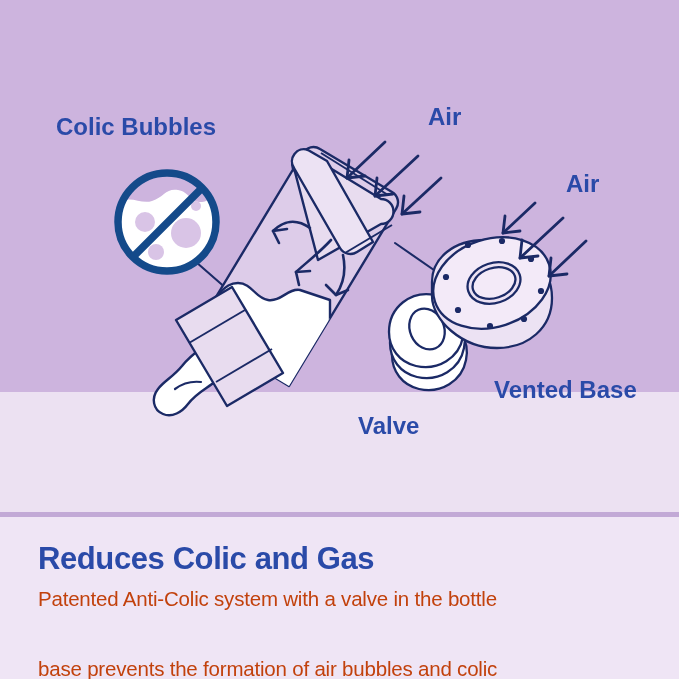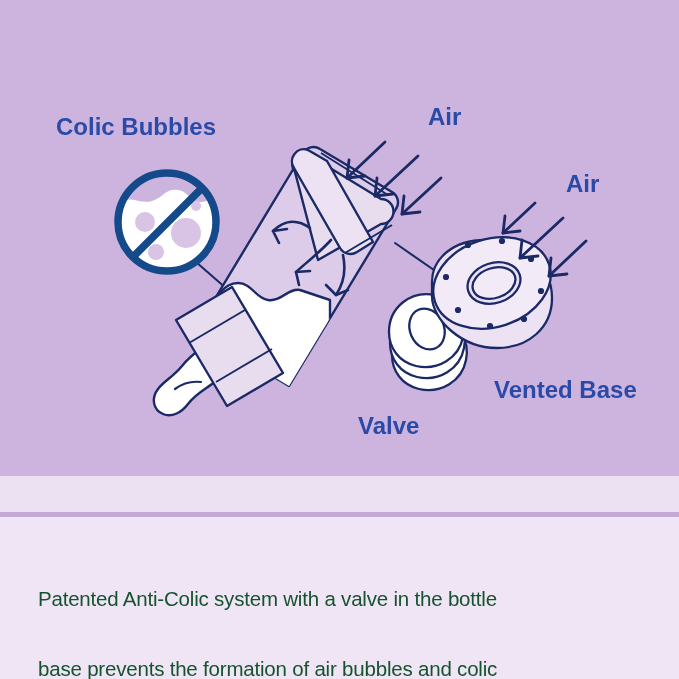--- a/index.html
+++ b/index.html
@@ -9,21 +9,21 @@
     font-family:"Liberation Sans", sans-serif;
     overflow:hidden;
   }
   .infographic{
     position:relative;
     width:679px;height:679px;
   }
   .illustration-panel{
     position:absolute;
     left:0;top:0;
-    width:679px;height:476px;
+    width:679px;height:392px;
     background:#cdb4de;
     text-align:center;
   }
   .panel-divider{
     position:absolute;
     left:0;top:512px;
     width:679px;height:5px;
     background:#c2a9d6;
   }
   .caption-panel{
@@ -47,21 +47,21 @@
     letter-spacing:-0.4px;
     color:#2a4aa8;
     white-space:nowrap;
   }
   .caption-line{
     position:absolute;
     left:38px;
     margin:0;
     font-size:20.5px;
     letter-spacing:-0.2px;
-    color:#14532d;
+    color:#c2410c;
     white-space:nowrap;
   }
   .caption-line-1{top:70px;}
   .caption-line-2{top:105px;margin-top:35px;}
   .diagram-label{
     font-family:"Liberation Sans", sans-serif;
     font-size:24px;
     font-weight:bold;
     fill:#2a4aa8;
   }
@@ -216,17 +216,18 @@
       <text class="diagram-label" x="566" y="192">Air</text>
       <text class="diagram-label" x="358" y="434">Valve</text>
       <text class="diagram-label" x="494" y="398">Vented Base</text>
     </svg>
 
   </div>
 
   <div class="panel-divider"></div>
 
   <div class="caption-panel">
+    <h2 class="caption-title">Reduces Colic and Gas</h2>
     <p class="caption-line caption-line-1">Patented Anti-Colic system with a valve in the bottle</p>
     <p class="caption-line caption-line-2">base prevents the formation of air bubbles and colic</p>
   </div>
 
 </div>
 
 </body></html>

